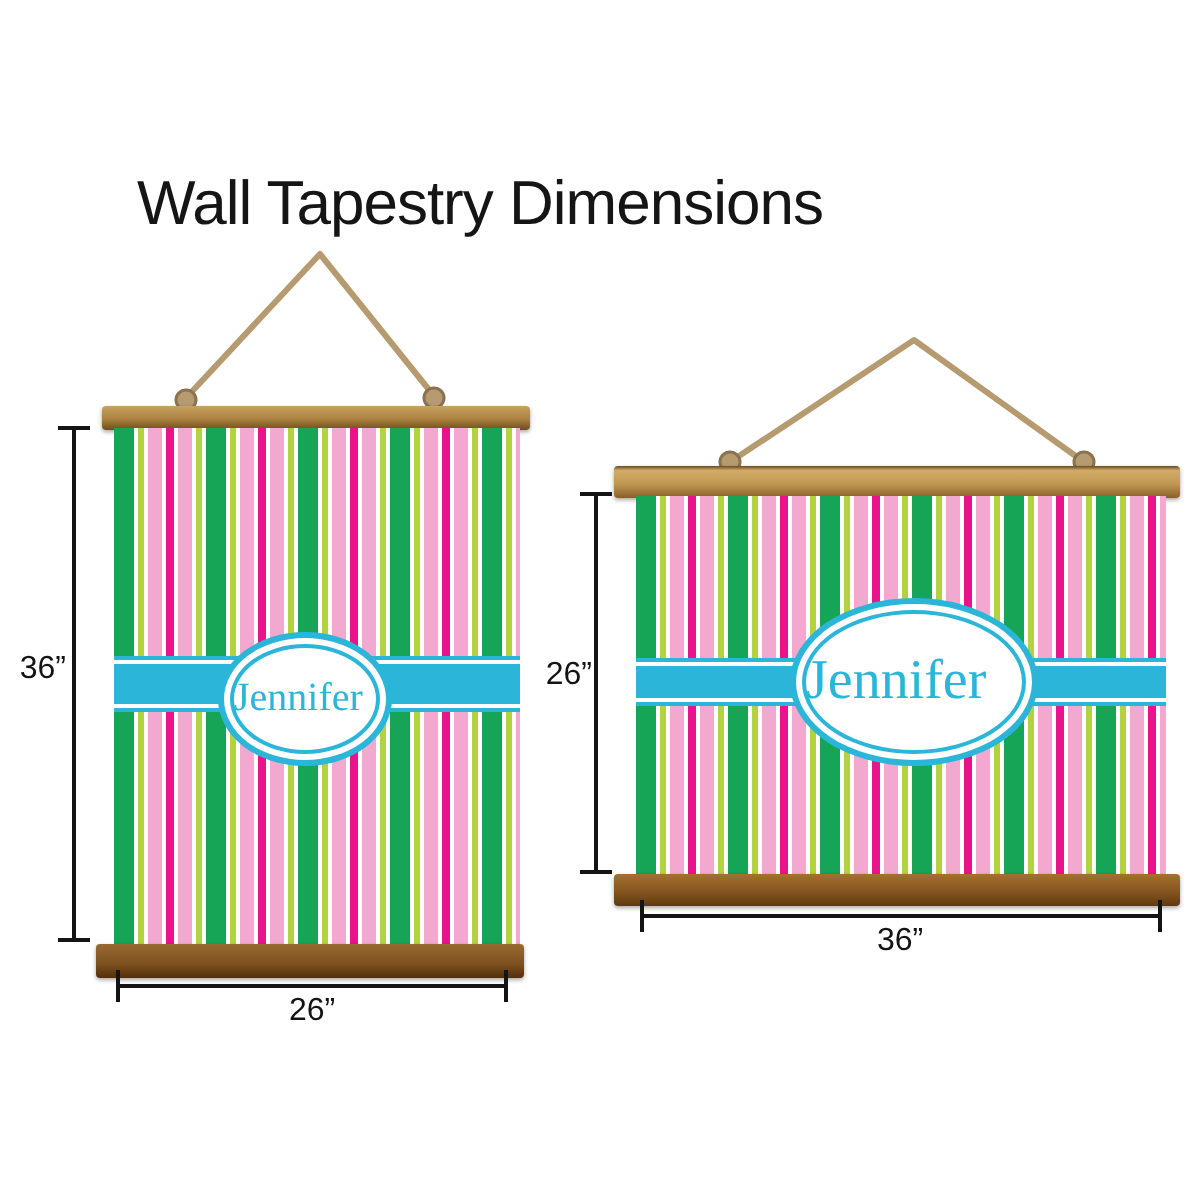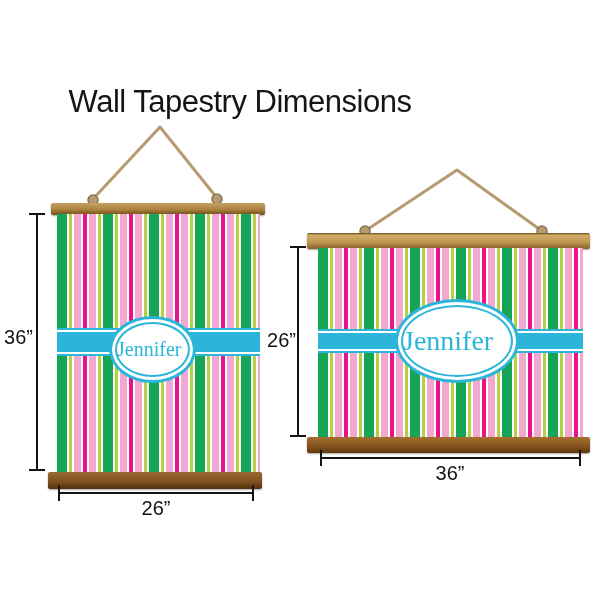--- a/index.html
+++ b/index.html
@@ -76,21 +76,21 @@
   .dim-v::before,.dim-v::after{content:"";position:absolute;left:-7px;width:16px;height:2px;background:#141414;}
   .dim-v::before{top:0;} .dim-v::after{bottom:0;}
   .dim-h{position:absolute;height:2px;background:#141414;}
   .dim-h::before,.dim-h::after{content:"";position:absolute;top:-7px;width:2px;height:16px;background:#141414;}
   .dim-h::before{left:0;} .dim-h::after{right:0;}
   .dim-v-left {left:36px;top:213px;height:258px;}
   .dim-h-left {left:58px;top:492px;width:196px;}
   .dim-v-right{left:297px;top:246px;height:191px;}
   .dim-h-right{left:320px;top:457px;width:261px;}
 
-  .dim-label{position:absolute;color:#141414;font-size:20px;line-height:1;}
+  .dim-label{position:absolute;color:#141414;font-size:16px;line-height:1;}
   .lbl-h-left {left:0;top:327px;width:33px;text-align:right;}
   .lbl-w-left {left:116px;top:498px;width:80px;text-align:center;}
   .lbl-h-right{left:256px;top:330px;width:40px;text-align:right;}
   .lbl-w-right{left:410px;top:463px;width:80px;text-align:center;}
 
   .rope{position:absolute;left:0;top:0;pointer-events:none;}
 </style>
 </head>
 <body>
 

